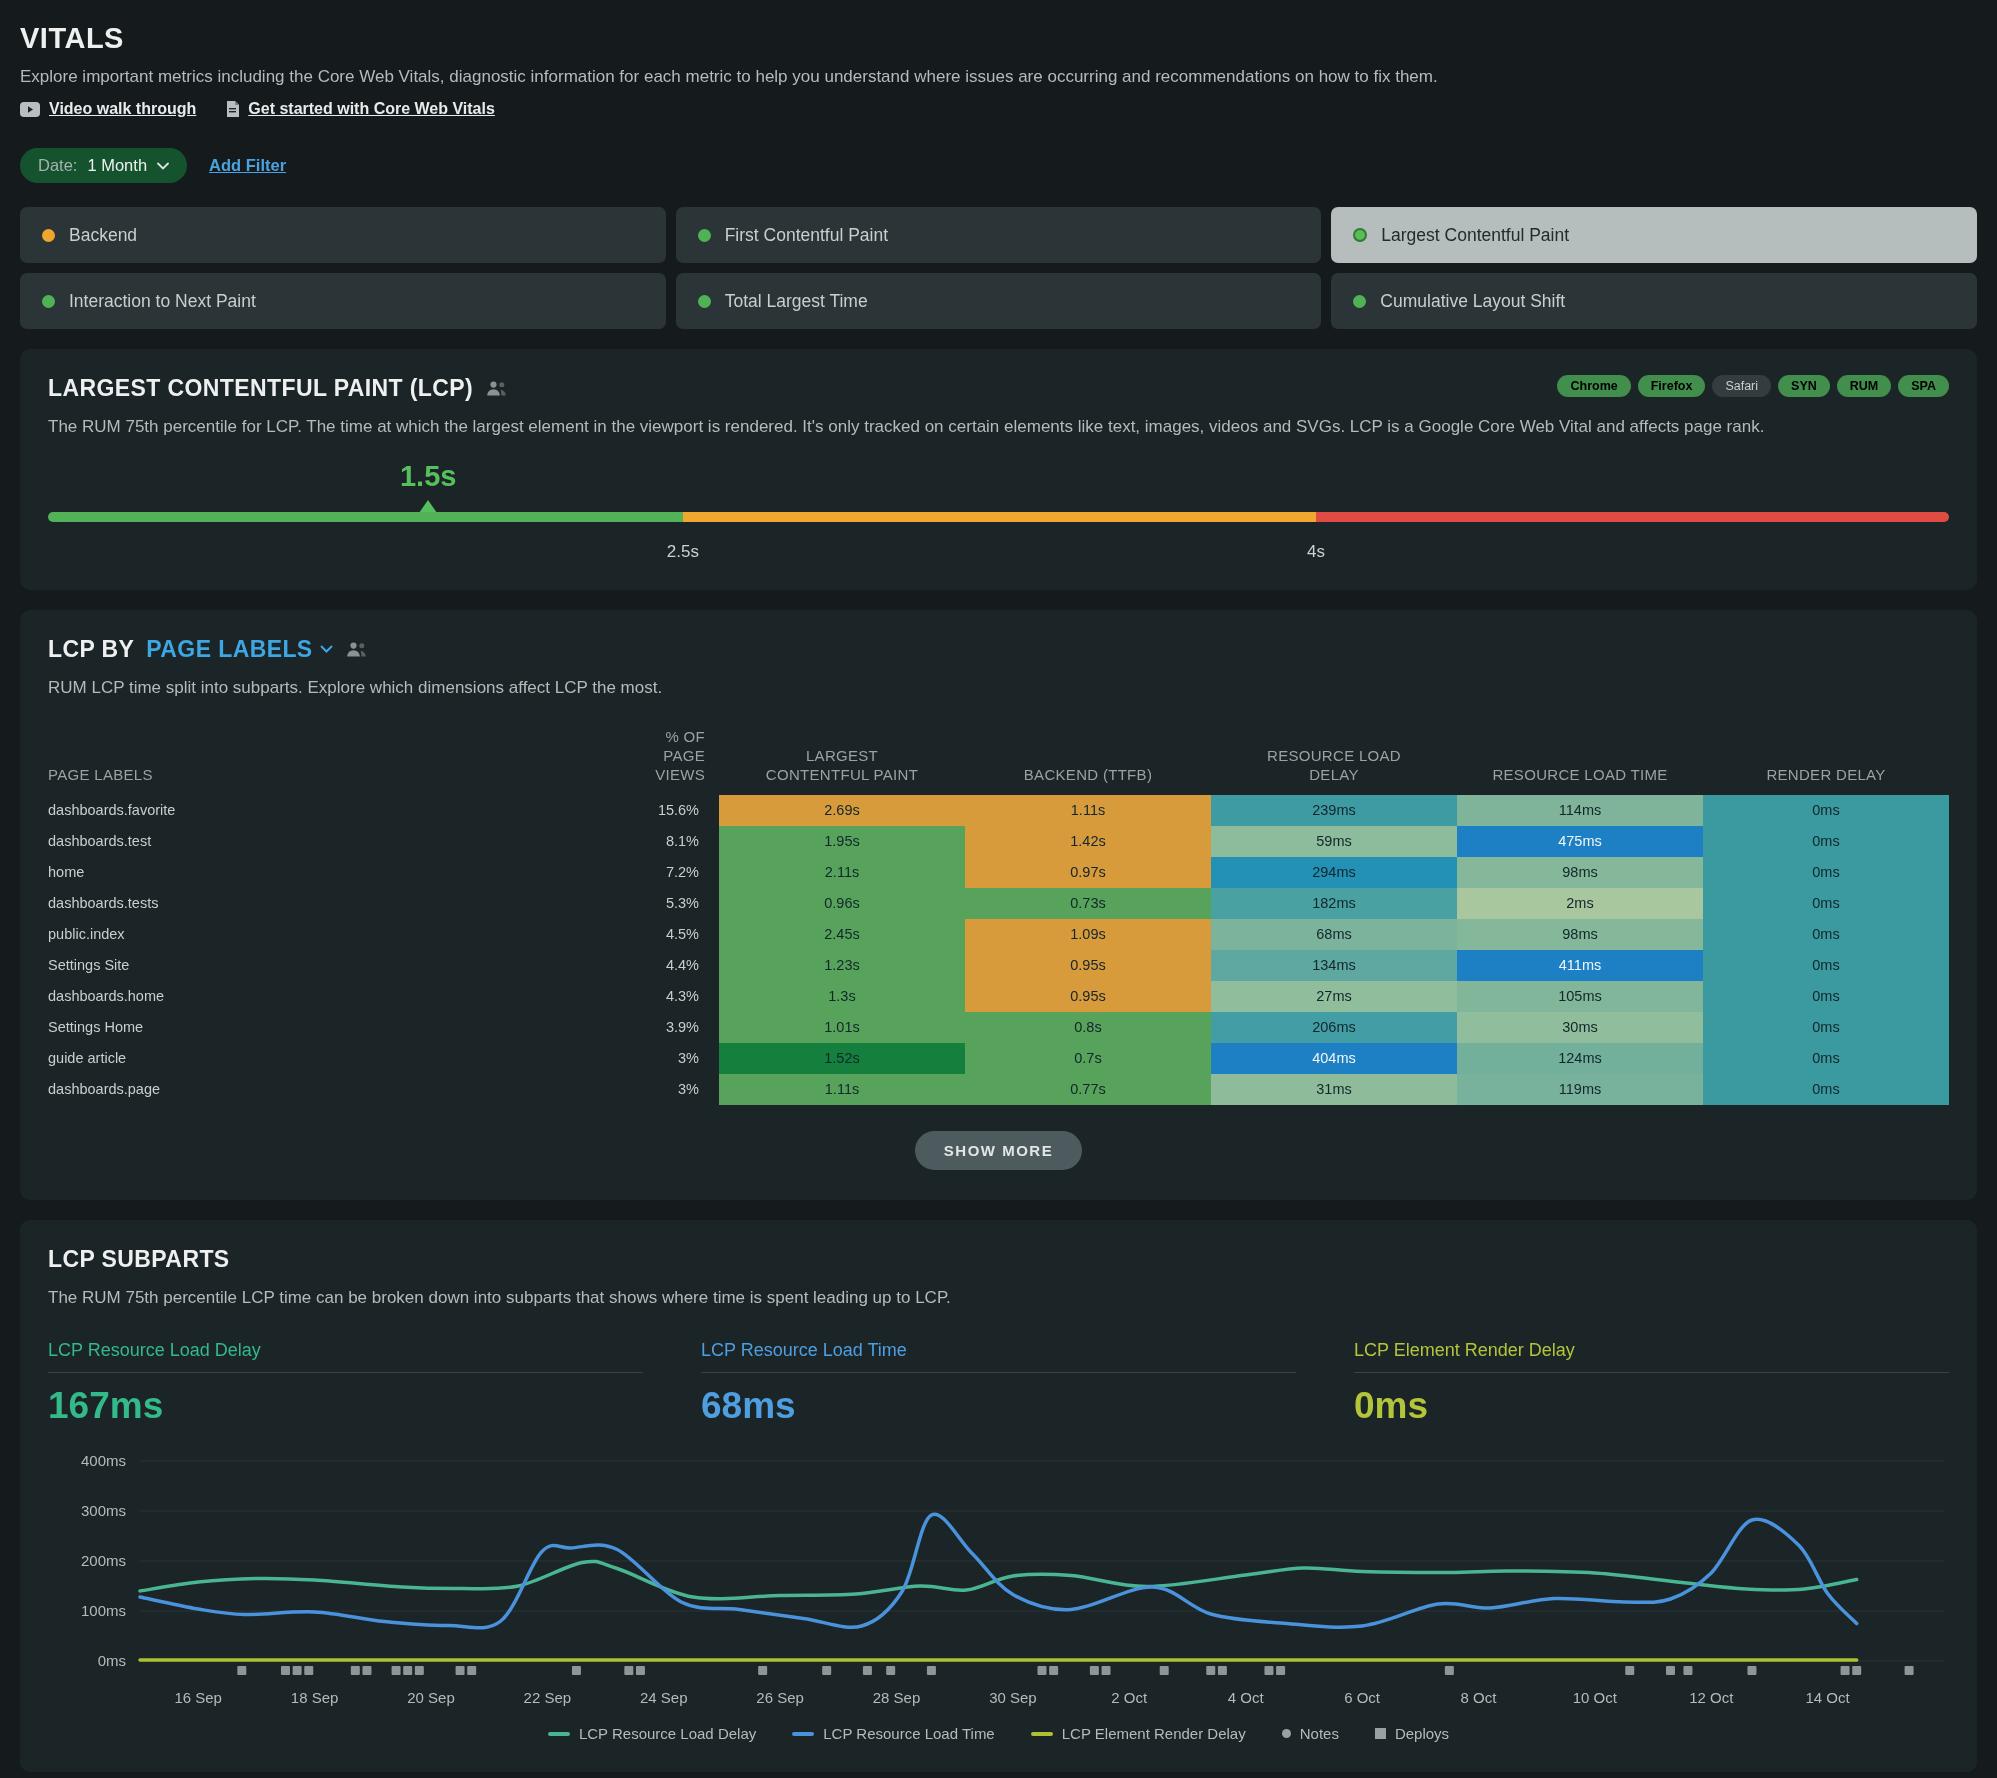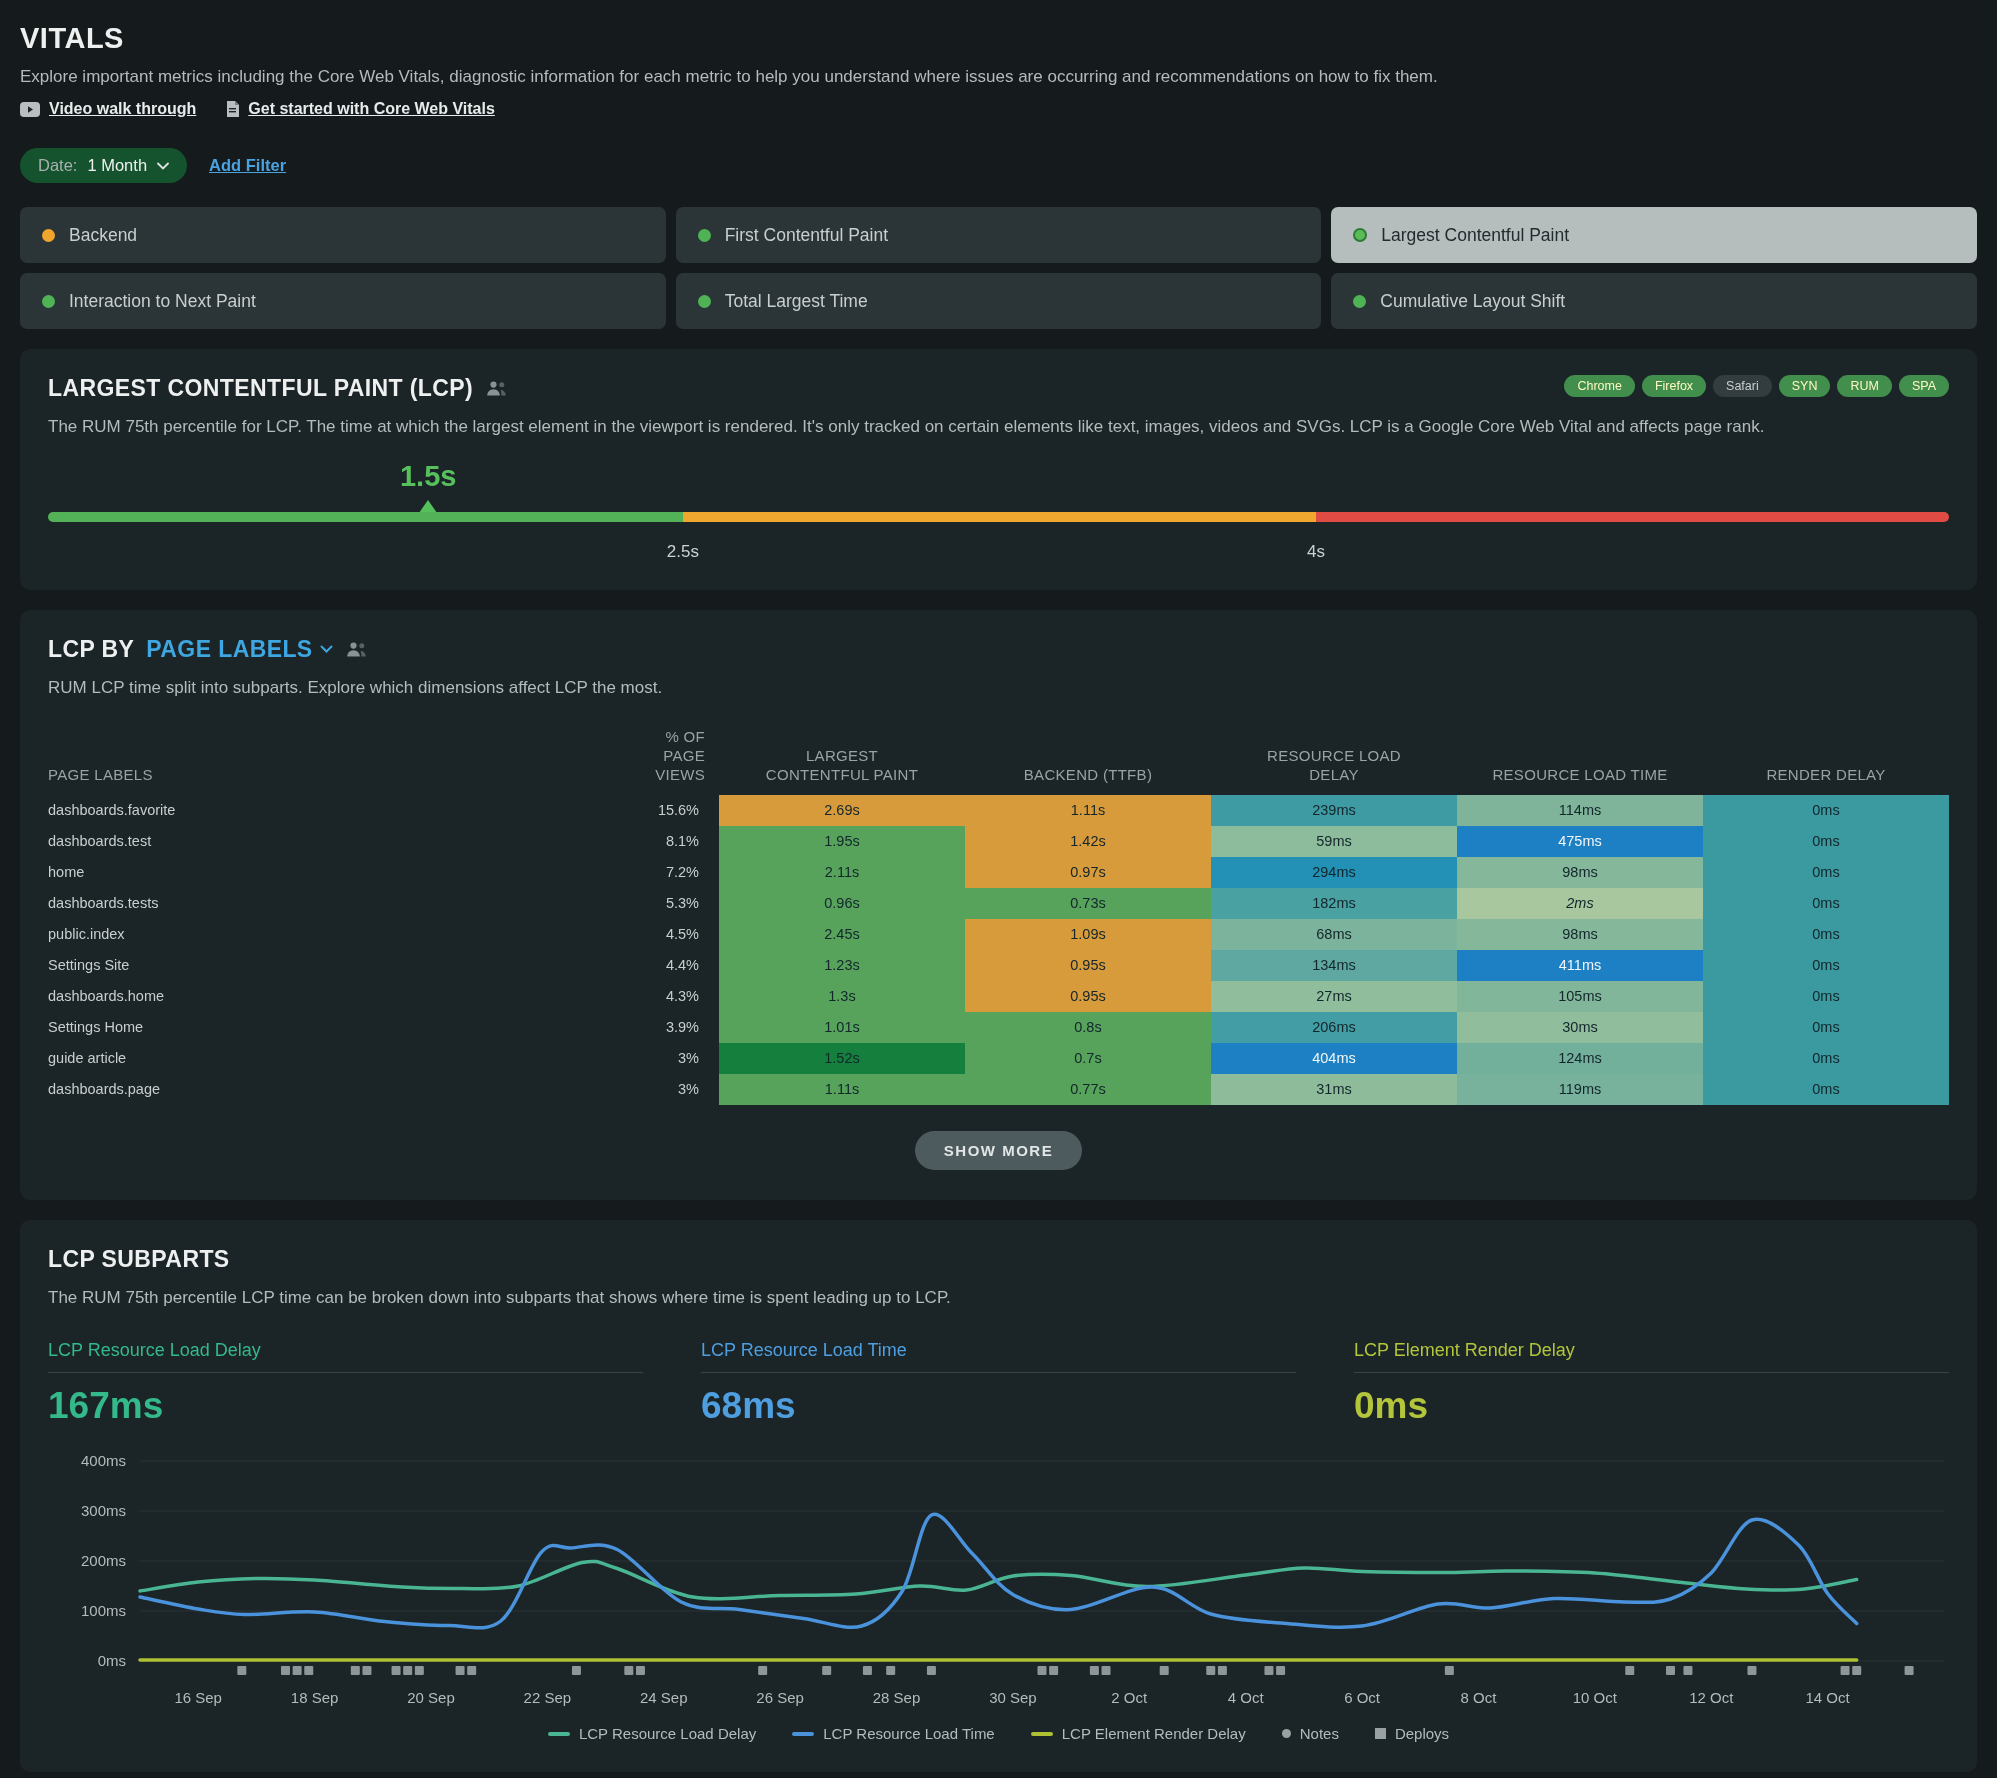--- a/index.html
+++ b/index.html
@@ -31,21 +31,21 @@
   .dot { width:13px; height:13px; border-radius:50%; flex:none; }
   .tab.selected .dot { width:14px; height:14px; border:2.5px solid #2f7a38; }
   
   .panel { background:#1b2426; border-radius:10px; padding:26px 28px 30px; margin-top:20px; }
   .panel-head { display:flex; align-items:flex-start; justify-content:space-between; }
   .panel-title { font-size:23px; font-weight:800; letter-spacing:.4px; display:flex; align-items:center; gap:12px; margin:0; }
   .panel-title .blue { color:#3ea6e0; display:inline-flex; align-items:center; gap:7px; }
   .panel-desc { font-size:17px; color:#b4bbbc; margin:13px 0 0; line-height:1.45; max-width:1480px; }
   .badges { display:flex; gap:7px; }
   .badge { font-size:12.5px; padding:4px 13px; border-radius:999px; }
-  .badge.green { background:#428e4c; color:#fef9c3; }
+  .badge.green { background:#428e4c; color:#000000;font-weight:bold; }
   .badge.gray  { background:#333d3f; color:#c9cfcf; }
   
   .gauge { position:relative; margin-top:20px; height:100px; }
   .gauge-value { position:absolute; top:0; transform:translateX(-50%); font-size:29px; font-weight:800; color:#56c05c; }
   .gauge-marker { position:absolute; top:40px; transform:translateX(-50%); width:0; height:0; border-left:9px solid transparent; border-right:9px solid transparent; border-bottom:13px solid #56c05c; }
   .gauge-bar { position:absolute; top:52px; left:0; right:0; height:10px; display:flex; border-radius:6px; overflow:hidden; }
   .gauge-seg { height:100%; }
   .gauge-tick { position:absolute; top:82px; transform:translateX(-50%); font-size:17px; color:#ccd1d1; }
   
   .pl-grid { display:grid; grid-template-columns:1fr 78px repeat(5, 246px); align-items:stretch; }
@@ -231,21 +231,21 @@
         <div class="cell" style="background: rgb(35, 144, 181);">294ms</div>
         <div class="cell" style="background: rgb(133, 184, 154);">98ms</div>
         <div class="cell" style="background: rgb(58, 154, 160);">0ms</div>
       </div>
       <div class="pl-grid">
         <div class="rowlabel">dashboards.tests</div>
         <div class="pct">5.3%</div>
         <div class="cell" style="background: rgb(87, 163, 92);">0.96s</div>
         <div class="cell" style="background: rgb(87, 163, 92);">0.73s</div>
         <div class="cell" style="background: rgb(74, 161, 162);">182ms</div>
-        <div class="cell" style="background: rgb(168, 199, 158); font-style: italic;">2ms</div>
+        <div class="cell" style="background: rgb(168, 199, 158);">2ms</div>
         <div class="cell" style="background: rgb(58, 154, 160);">0ms</div>
       </div>
       <div class="pl-grid">
         <div class="rowlabel">public.index</div>
         <div class="pct">4.5%</div>
         <div class="cell" style="background: rgb(87, 163, 92);">2.45s</div>
         <div class="cell" style="background: rgb(215, 155, 60);">1.09s</div>
         <div class="cell" style="background: rgb(124, 179, 156);">68ms</div>
         <div class="cell" style="background: rgb(133, 184, 154);">98ms</div>
         <div class="cell" style="background: rgb(58, 154, 160);">0ms</div>

